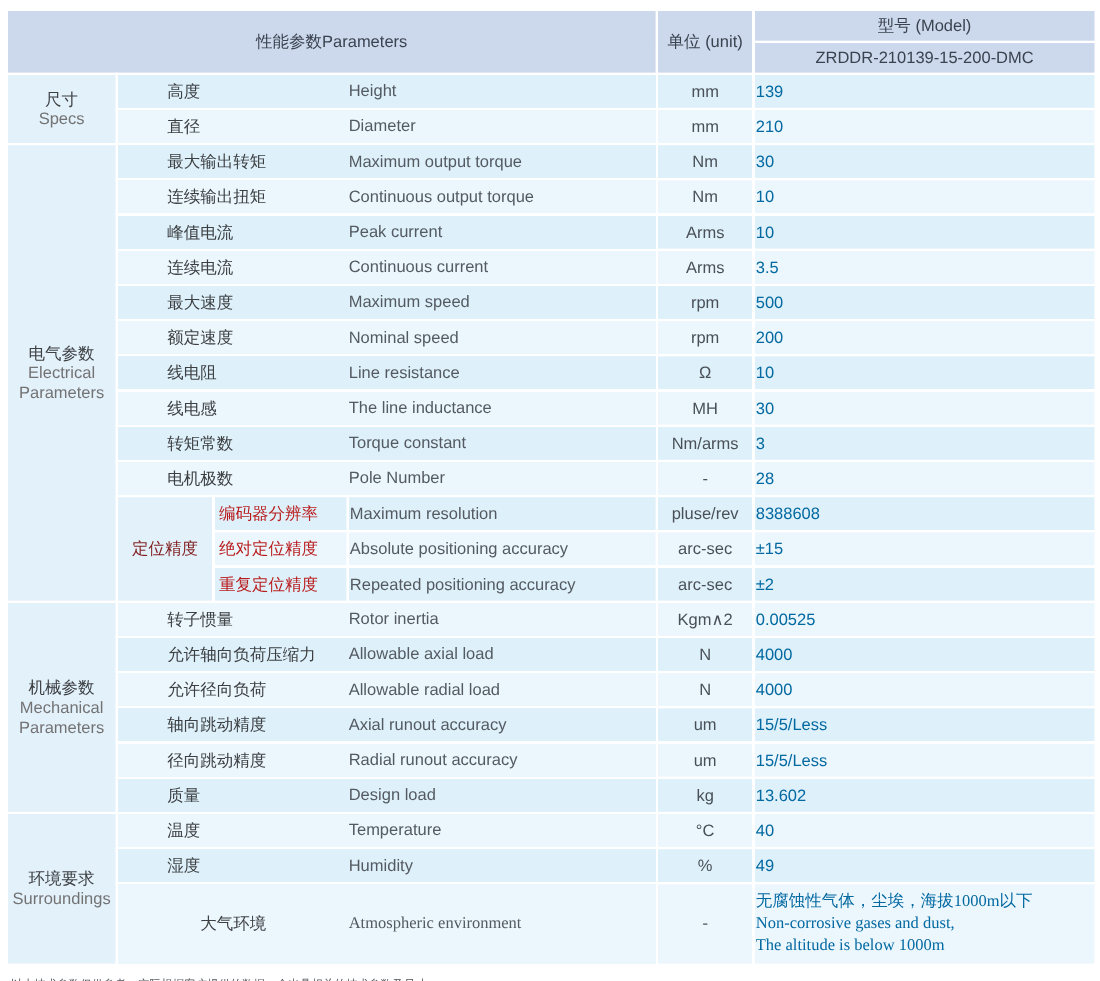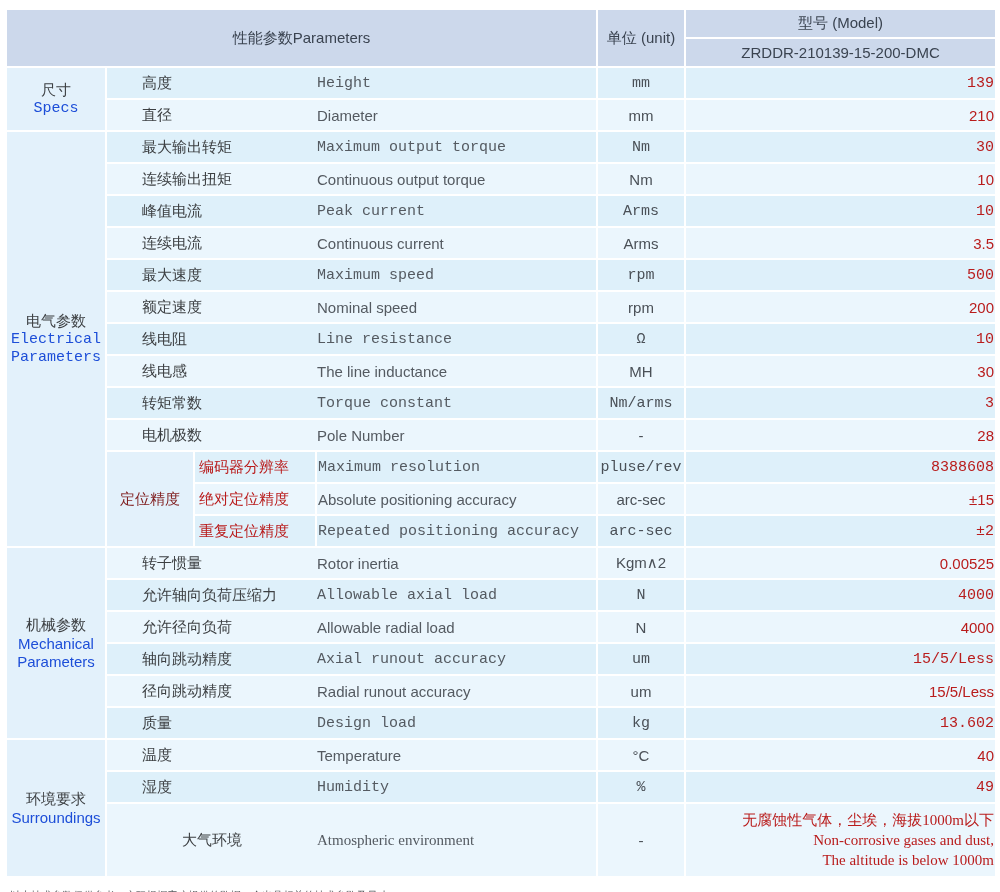--- a/index.html
+++ b/index.html
@@ -22,36 +22,36 @@
     white-space:nowrap;
   }
   
   th.hparams, th.hunit, th.hmodel, th.hmodelval{
     background:#ccd8eb;
     color:#3a4350;
     text-align:center;
     height:25px;
   }
   
-  tr.ra td{background:#def0fa;font-family:Liberation Mono, monospace;}
+  tr.ra td{background:#def0fa;}
   tr.rb td{background:#ebf6fd;}
   
   td.group, td.subgroup{
     background:#e3f1fb !important;
     text-align:center;
     color:#3d4248;
     vertical-align:middle;
   }
   td.group .gcn{display:block;color:#3d4043;}
-  td.group .gen{display:block;color:#1d4ed8;white-space:normal;line-height:18px;}
+  td.group .gen{display:block;color:#737373;white-space:normal;line-height:18px;}
   td.subgroup{color:#7f1d1d;}
   
   td.param{
     position:relative;
-    padding-left:35px;
+    padding-left:45px;
     height:28px;
     vertical-align:middle;
   }
   td.param .cn{color:#3d4043;}
   td.param .en{
     position:absolute;left:210px;top:50%;
     transform:translateY(-50%);
     color:#545a61;
   }
   tr.row-atmo td.param{padding-left:0;}
@@ -59,21 +59,21 @@
     position:absolute;left:0;top:50%;transform:translateY(-50%);
     width:210px;text-align:center;
   }
   
   td.subcn{padding-left:4px;color:#b91c1c;height:28px;border-right:0;}
   td.suben{color:#545a61;border-left:0;}
   td.unit{
     text-align:center;color:#4a5057;height:28px;
   }
   td.value{
-    text-align:right;color:#b91c1c;height:28px;
+    text-align:left;color:#0369a1;height:28px;
   }
   tr.row-atmo td{height:70px;font-family:Liberation Serif, serif;}
   tr.row-atmo td.value{white-space:normal;}
   tr.row-atmo td.value .vline{display:block;line-height:20px;}
   
   .notes{padding:10px 0 0 5px;}
   .note-cn{font-size:10.5px;color:#55585c;line-height:15px;}
 </style>
 </head>
 <body>

